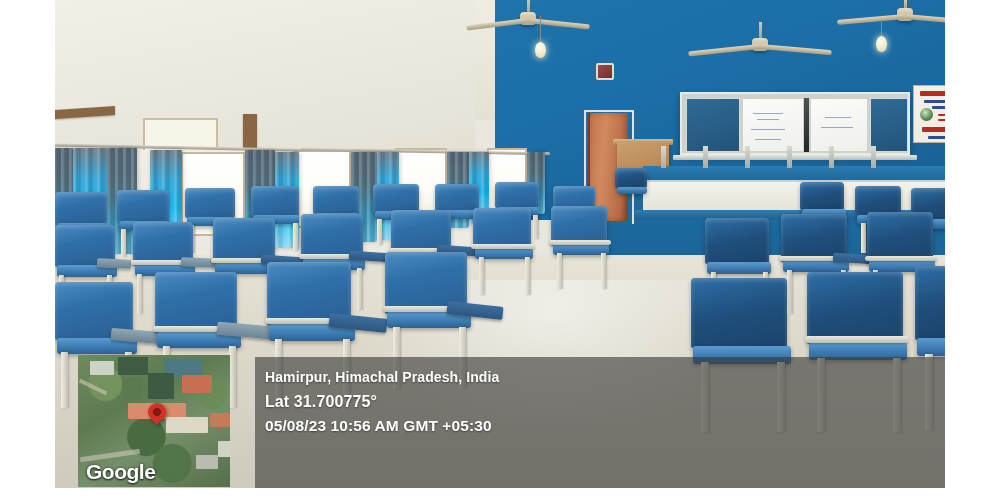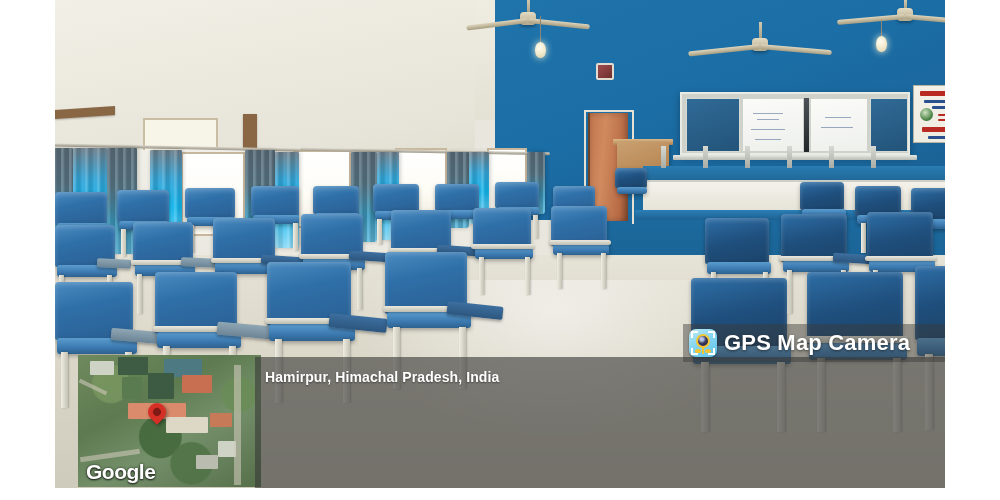--- a/index.html
+++ b/index.html
@@ -257,21 +257,21 @@
     border-radius: 2px;
     box-shadow: 0 2px 3px rgba(0,0,0,.3);
   }
   .chair .tablet.light {
     background: linear-gradient(180deg,#8fa6b4 0%, #6b8495 100%);
   }
 
   
   #map-thumb {
     position: absolute; left: 78px; top: 355px;
-    width: 183px; height: 132px;
+    width: 152px; height: 132px;
     overflow: hidden;
     background: #3f5b3a;
   }
   .map-base {
     position: absolute; inset: 0;
     background:
       radial-gradient(circle at 18% 22%, rgba(120,150,95,.85) 0 10%, rgba(0,0,0,0) 11%),
       radial-gradient(circle at 30% 12%, rgba(95,130,80,.9) 0 8%, rgba(0,0,0,0) 9%),
       radial-gradient(circle at 62% 82%, rgba(80,115,70,.9) 0 13%, rgba(0,0,0,0) 14%),
       radial-gradient(circle at 88% 30%, rgba(105,140,85,.8) 0 9%, rgba(0,0,0,0) 10%),
@@ -706,32 +706,21 @@
       <div class="m-bldg" style="left:132px;top:58px;width:22px;height:14px;background:#c77a57;"></div>
       <div class="m-bldg" style="left:140px;top:86px;width:18px;height:16px;background:#cfd3c6;"></div>
       <div class="m-bldg" style="left:118px;top:100px;width:22px;height:14px;background:#b9bcae;"></div>
       <div class="m-road" style="left:0px;  top:30px;width:30px;height:4px;transform:rotate(26deg);"></div>
       <div class="m-road" style="left:2px;  top:98px;width:60px;height:5px;transform:rotate(-8deg);"></div>
       <div class="m-road" style="left:156px;top:10px;width:7px;height:120px;"></div>
       <div class="map-pin"></div>
       <div class="google-wm">Google</div>
     </div>
 
-    <div id="brand-bar" style="left:628px;top:324px;">
-      <div id="app-icon">
-        <div class="ic-corner tl"></div>
-        <div class="ic-corner tr"></div>
-        <div class="ic-corner bl"></div>
-        <div class="ic-corner br"></div>
-        <div class="ic-lens"></div>
-        <div class="ic-stem"></div>
-        <div class="ic-leaf a"></div>
-        <div class="ic-leaf b"></div>
-      </div>
-      <div id="brand-text">GPS Map Camera</div>
-    </div>
 
     <div id="info-panel" style="left:200px;top:357px;">
       <div class="line l-title">Hamirpur, Himachal Pradesh, India</div>
+      <div class="line l-coord">Lat 31.700775°</div>
+      <div class="line l-time">05/08/23 10:56 AM GMT +05:30</div>
     </div>
 
   </div>
 </div>
 
 </body></html>

